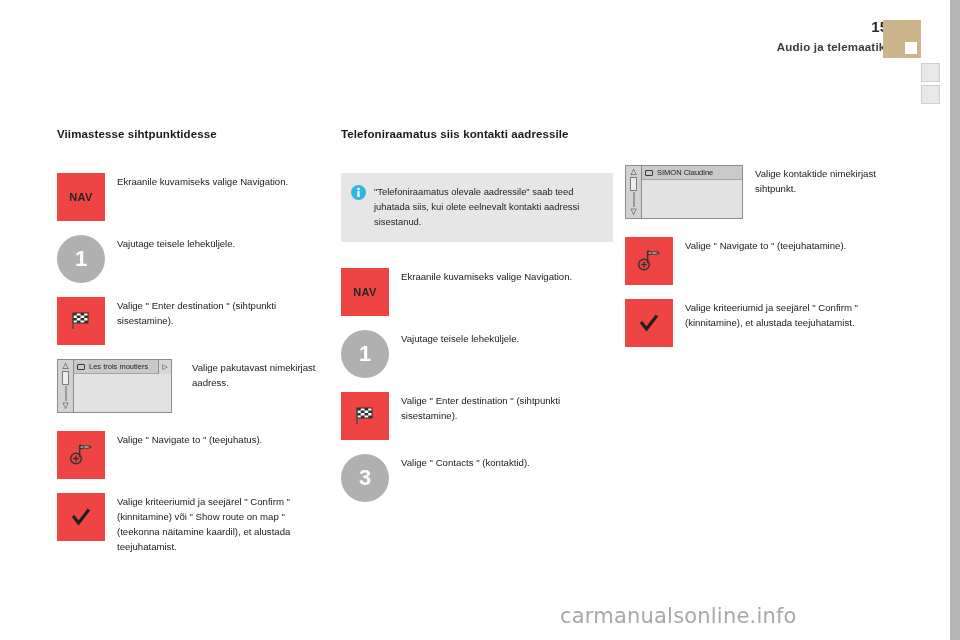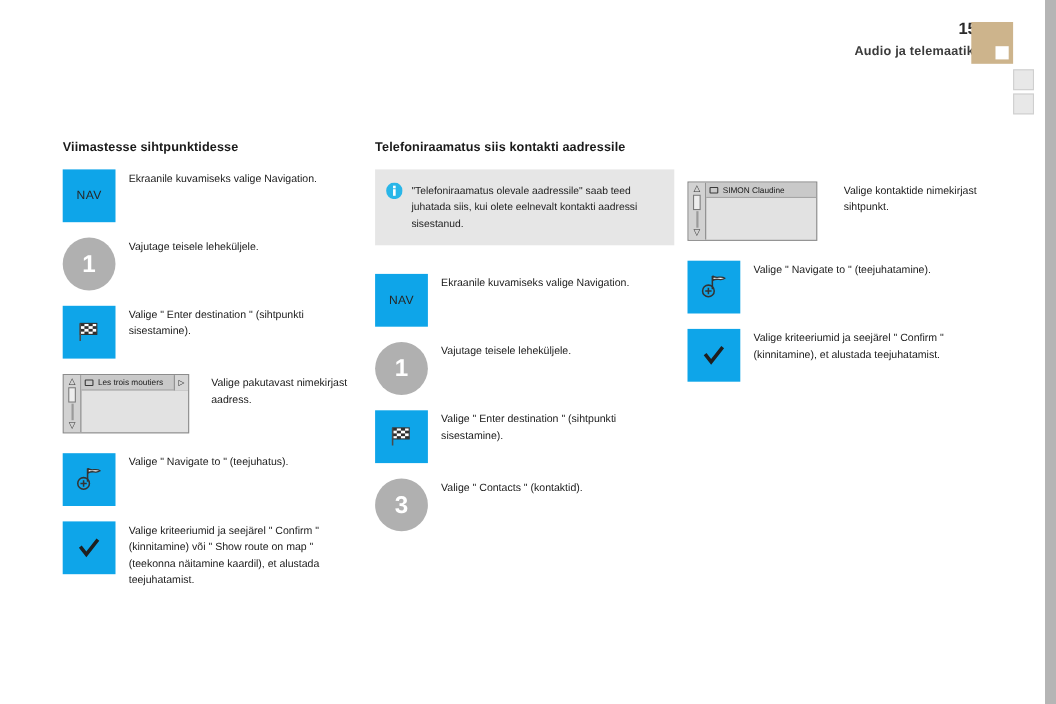--- a/index.html
+++ b/index.html
@@ -72,21 +72,21 @@
   }
   .col-1 { left: 57px;  width: 272px; }
   .col-2 { left: 341px; width: 272px; }
   .col-3 { left: 625px; width: 272px; }
 
   .col-title {
     font-size: 11.5px;
     font-weight: bold;
     color: #1a1a1a;
     letter-spacing: .1px;
-    margin-bottom: 14px;
+    margin-bottom: 33px;
     white-space: nowrap;
   }
 
   
   .step {
     display: flex;
     align-items: flex-start;
     margin-bottom: 14px;
   }
   .step-icon {
@@ -100,23 +100,23 @@
     font-size: 9.6px;
     font-weight: normal;
     line-height: 1.55;
     color: #1a1a1a;
     padding-top: 2px;
   }
 
   
   .key-sq {
     width: 48px; height: 48px;
-    background: #0ea5e9;
+    background: #ef4444;
     display: flex; align-items: center; justify-content: center;
-    font-size: 11px; font-weight: normal; color: #262626;
+    font-size: 11px; font-weight: bold; color: #262626;
     letter-spacing: .3px;
   }
   
   .key-circle {
     width: 48px; height: 48px;
     border-radius: 50%;
     background: #b0b0b0;
     display: flex; align-items: center; justify-content: center;
     color: #ffffff;
     font-size: 22px;
@@ -388,21 +388,21 @@
             <span class="tri">▽</span>
           </div>
           <div class="screen-body">
             <div class="screen-row">
               <span class="rowglyph"></span>
               <span>SIMON Claudine</span>
             </div>
           </div>
         </div>
       </div>
-      <div class="step-text" style="margin-left:12px;">Valige kontaktide nimekirjast sihtpunkt.</div>
+      <div class="step-text" style="">Valige kontaktide nimekirjast sihtpunkt.</div>
     </div>
 
     <div class="step">
       <div class="step-icon">
         <div class="key-sq">
           <svg class="icon-svg" width="30" height="30" viewBox="0 0 30 30" aria-hidden="true">
             <path d="M14 5 C18 8, 21 4, 25 7 C21 10, 18 6, 14 9 Z" fill="#fff" stroke="#333" stroke-width="1.2" stroke-linejoin="round"></path>
             <path d="M13.6 5 L13.6 17" stroke="#333" stroke-width="1.4" fill="none"></path>
             <circle cx="10" cy="18.5" r="5.3" fill="none" stroke="#333" stroke-width="1.4"></circle>
             <path d="M10 15.6 L10 21.4 M7.1 18.5 L12.9 18.5" stroke="#333" stroke-width="1.4"></path>
@@ -417,14 +417,15 @@
         <div class="key-sq">
           <svg class="icon-svg" width="26" height="26" viewBox="0 0 26 26" aria-hidden="true">
             <path d="M5 12 L10.5 19 L21 5.5" fill="none" stroke="#1f1f1f" stroke-width="3.2" stroke-linecap="butt" stroke-linejoin="miter"></path>
           </svg>
         </div>
       </div>
       <div class="step-text">Valige kriteeriumid ja seejärel " Confirm " (kinnitamine), et alustada teejuhatamist.</div>
     </div>
   </div>
 
+  <div class="watermark">carmanualsonline.info</div>
 
 </div>
 
 </body></html>

